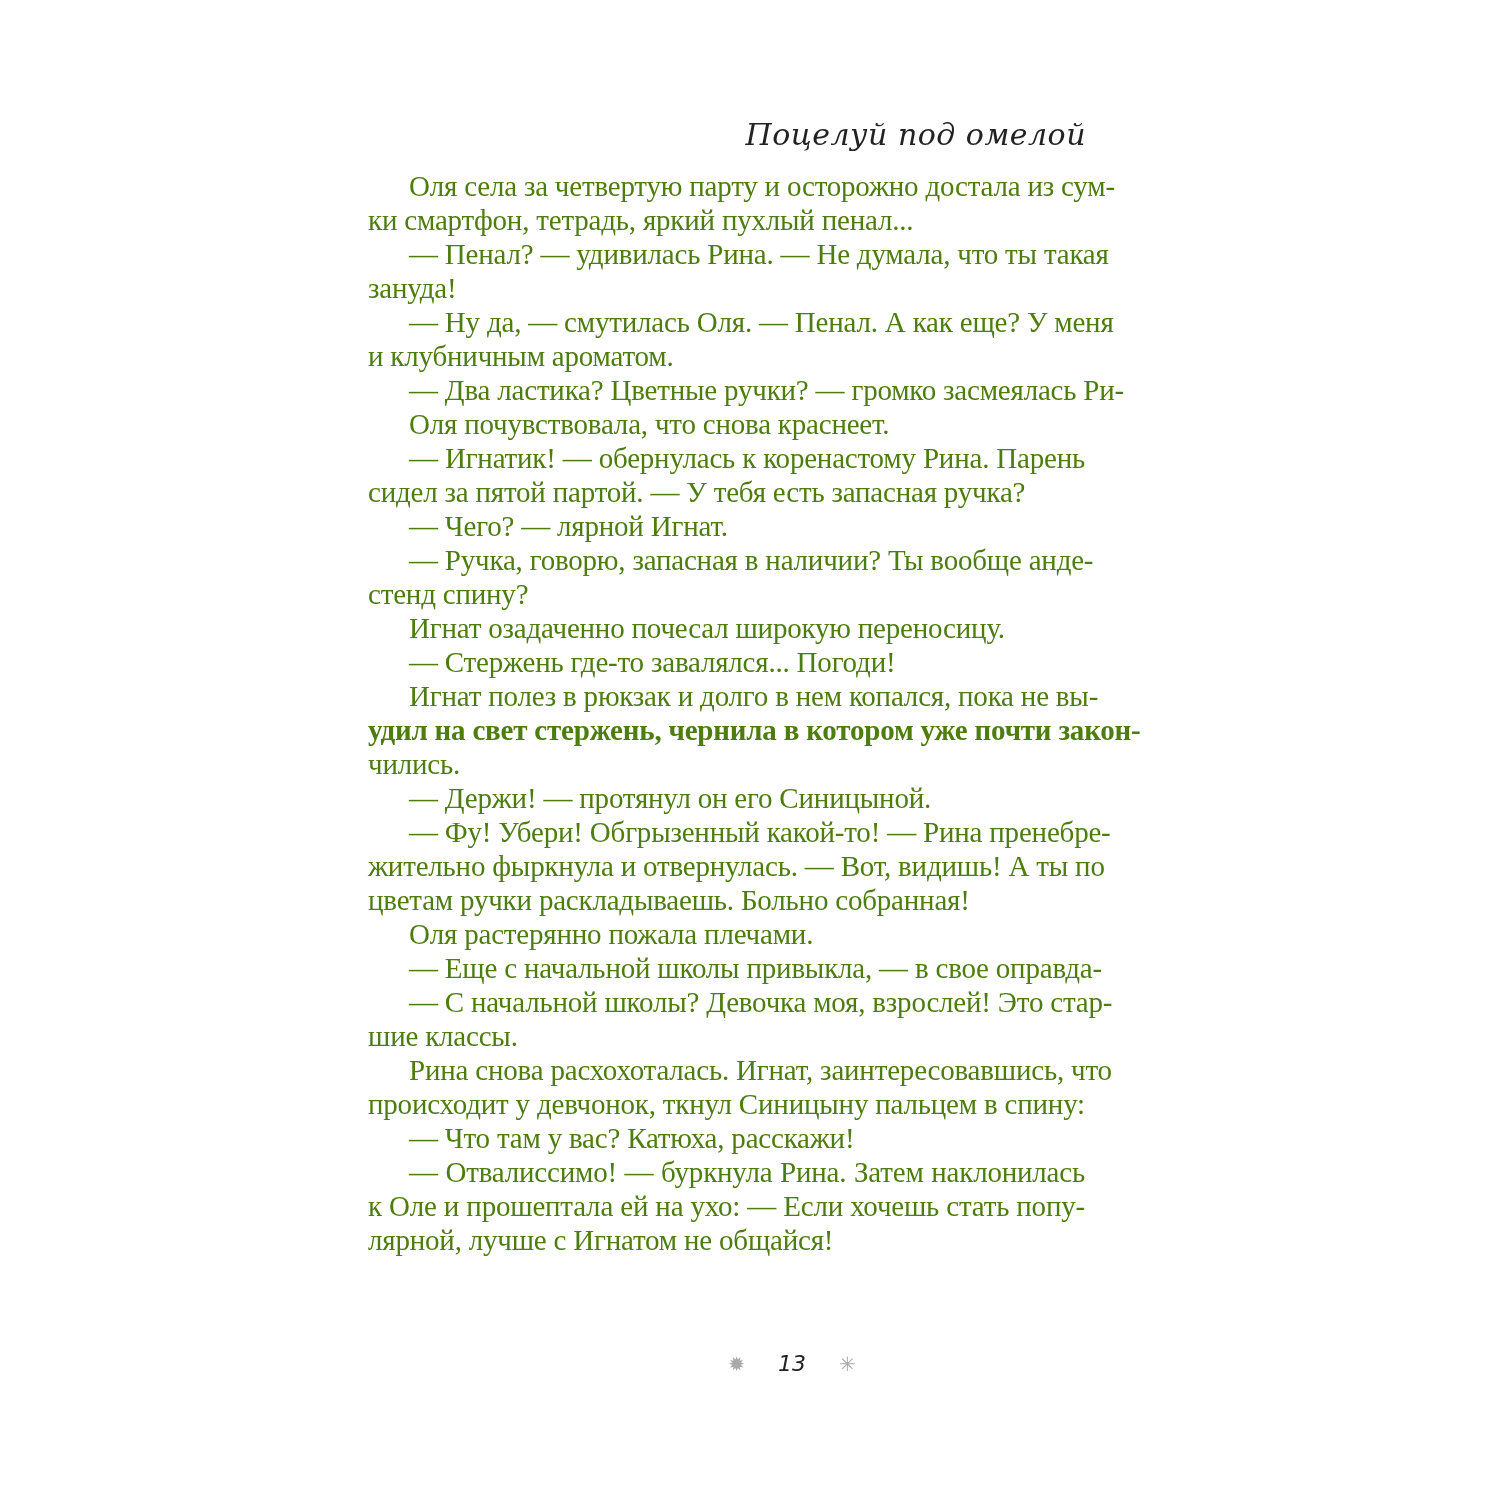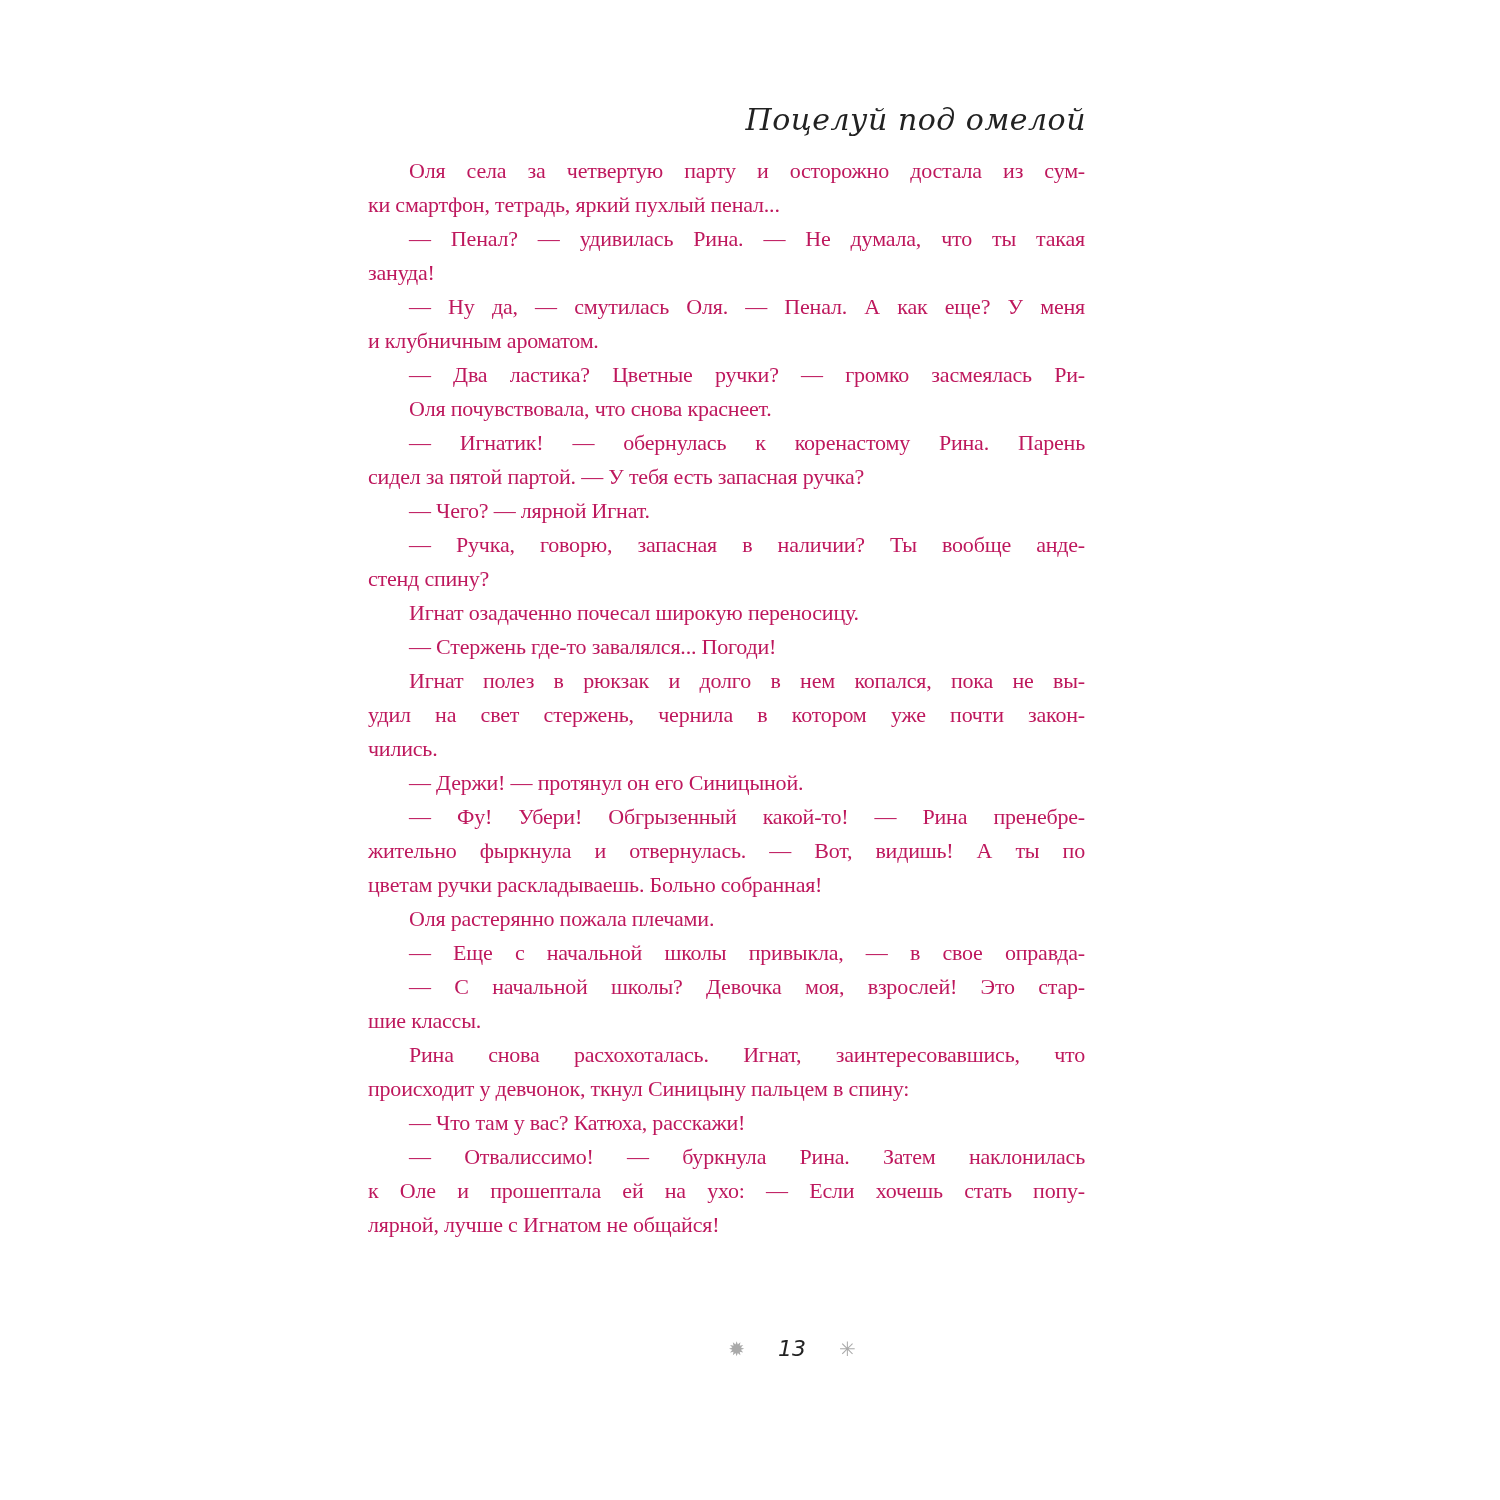--- a/index.html
+++ b/index.html
@@ -1,26 +1,26 @@
 <!DOCTYPE html>
 <html><head>
 <meta charset="utf-8">
 <style>
   html, body { margin:0; padding:0; background:#ffffff; }
   body { width:1500px; height:1500px; position:relative; overflow:hidden; }
-  .page { position:absolute; left:0; top:2px; width:1500px; height:1092px; background:#fff; }
+  .page { position:absolute; left:0; top:17px; width:1500px; height:1092px; background:#fff; }
   .running-head {
     position:absolute; right:414px; top:100px;
     font-family:"DejaVu Serif", serif; font-style:italic;
     font-size:30px; color:#222; letter-spacing:0.5px;
   }
   .text-block { position:absolute; left:368px; top:152px; width:717px; }
   .line {
     position:relative; height:34px; line-height:34px;
-    font-family:"Liberation Serif", serif; font-size:22px; color:#be185d;
+    font-family:"Liberation Serif", serif; font-size:29px; color:#4d7c0f;
     white-space:nowrap; text-align:justify; text-align-last:justify;
     letter-spacing:-0.2px;
   }
   .line.indent { padding-left:41px; }
   .line.last { text-align-last:left; }
   .folio {
     position:absolute; top:1334px; left:0; width:1500px; text-align:center;
     font-family:"DejaVu Sans", sans-serif; font-style:italic; font-size:22px; color:#222;margin-left:42px;
   }
   .folio .orn { color:#aaa; font-style:normal; font-size:20px; margin:0 26px; }
@@ -41,21 +41,21 @@
       <div class="line indent" style="white-space: normal;"><span style="white-space: nowrap; word-spacing: 0px;">— Два ластика? Цветные ручки? — громко засмеялась Ри-</span></div>
       <div class="line indent last">Оля почувствовала, что снова краснеет.</div>
       <div class="line indent" style="white-space: normal;"><span style="white-space: nowrap; word-spacing: 0px;">— Игнатик! — обернулась к коренастому Рина. Парень</span></div>
       <div class="line last">сидел за пятой партой. — У тебя есть запасная ручка?</div>
       <div class="line indent last">— Чего? — лярной Игнат.</div>
       <div class="line indent" style="white-space: normal;"><span style="white-space: nowrap; word-spacing: 0px;">— Ручка, говорю, запасная в наличии? Ты вообще анде-</span></div>
       <div class="line last">стенд спину?</div>
       <div class="line indent last">Игнат озадаченно почесал широкую переносицу.</div>
       <div class="line indent last">— Стержень где-то завалялся... Погоди!</div>
       <div class="line indent" style="white-space: normal;"><span style="white-space: nowrap; word-spacing: 0px;">Игнат полез в рюкзак и долго в нем копался, пока не вы-</span></div>
-      <div class="line" style="white-space: normal;"><span style="white-space: nowrap; word-spacing: 0px;">удил на свет стержень, чернила в котором уже почти закон-</span></div>
+      <div class="line" style="white-space: normal; font-weight: bold;"><span style="white-space: nowrap; word-spacing: 0px;">удил на свет стержень, чернила в котором уже почти закон-</span></div>
       <div class="line last">чились.</div>
       <div class="line indent last">— Держи! — протянул он его Синицыной.</div>
       <div class="line indent" style="white-space: normal;"><span style="white-space: nowrap; word-spacing: 0px;">— Фу! Убери! Обгрызенный какой-то! — Рина пренебре-</span></div>
       <div class="line" style="white-space: normal;"><span style="white-space: nowrap; word-spacing: 0px; margin-top: 6px;">жительно фыркнула и отвернулась. — Вот, видишь! А ты по</span></div>
       <div class="line last">цветам ручки раскладываешь. Больно собранная!</div>
       <div class="line indent last">Оля растерянно пожала плечами.</div>
       <div class="line indent" style="white-space: normal;"><span style="white-space: nowrap; word-spacing: 0px;">— Еще с начальной школы привыкла, — в свое оправда-</span></div>
       <div class="line indent" style="white-space: normal;"><span style="white-space: nowrap; word-spacing: 0px;">— С начальной школы? Девочка моя, взрослей! Это стар-</span></div>
       <div class="line last">шие классы.</div>
       <div class="line indent" style="white-space: normal;"><span style="white-space: nowrap; word-spacing: 0px;">Рина снова расхохоталась. Игнат, заинтересовавшись, что</span></div>

